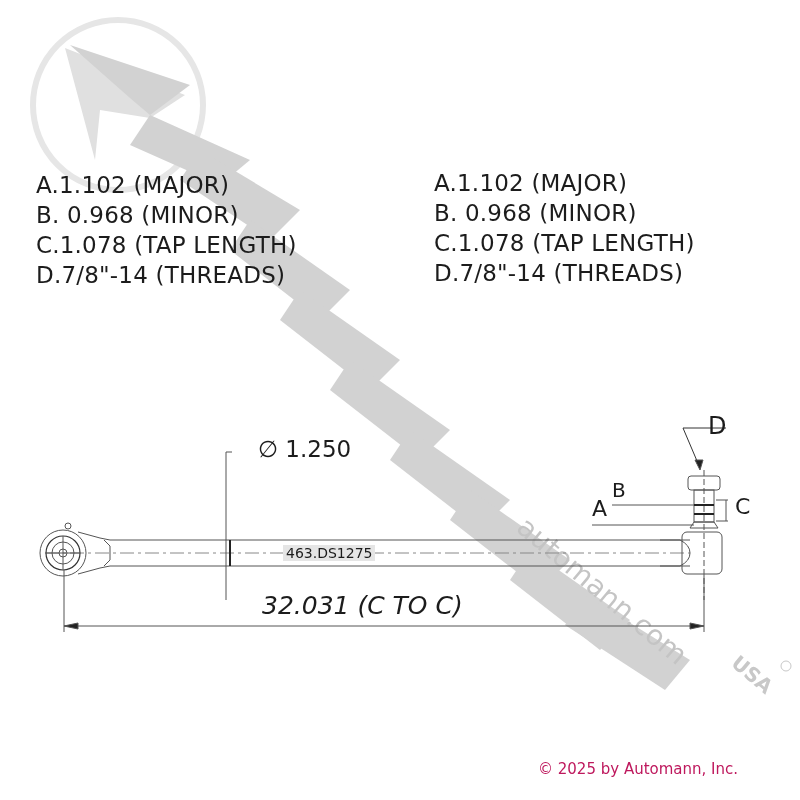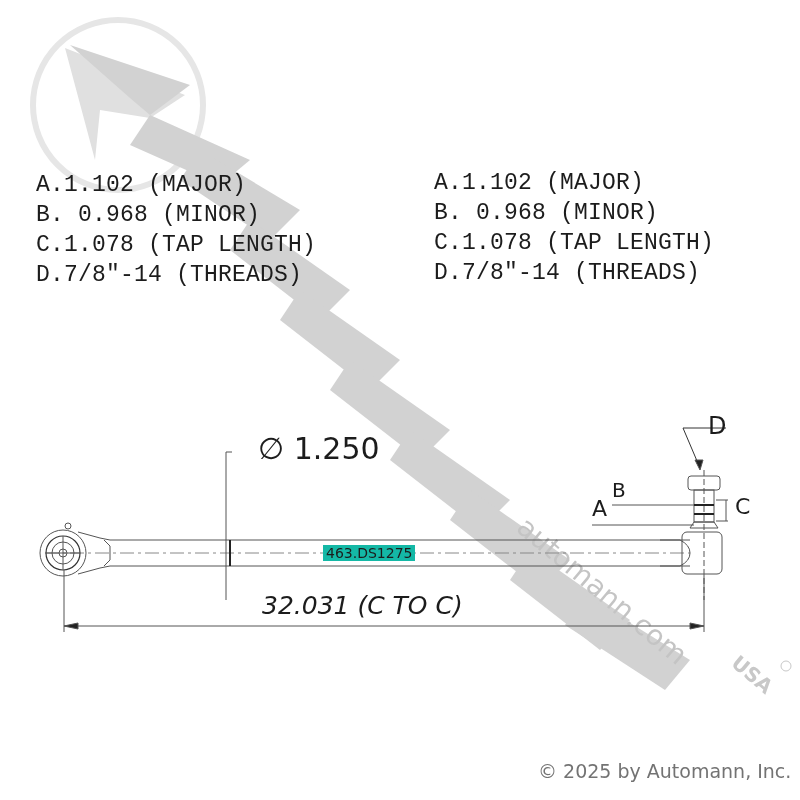--- a/index.html
+++ b/index.html
@@ -1,30 +1,30 @@
 <!DOCTYPE html>
 <html><head>
 <meta charset="utf-8">
 <style>
   html, body { margin: 0; padding: 0; background: #ffffff; }
   body { width: 800px; height: 800px; position: relative; overflow: hidden;
          font-family: "DejaVu Sans", sans-serif; color: #1a1a1a; }
   .watermark { position: absolute; left: 0; top: 0; width: 800px; height: 800px; pointer-events: none; }
-  .spec { position: absolute; font-size: 23px; line-height: 30px; letter-spacing: 0.2px; color: #1c1c1c; font-family: Liberation Mono, monospace; }
+  .spec { position: absolute; font-size: 23px; line-height: 30px; letter-spacing: 0.2px; color: #1c1c1c; }
   .spec div { white-space: nowrap; }
   .drawing { position: absolute; left: 0; top: 0; width: 800px; height: 800px; }
   .label { position: absolute; color: #1c1c1c; white-space: nowrap; }
-  .shaft-dia { left: 258px; top: 434px; font-size: 30px; line-height: 30px; }
-  .part-no { left: 283px; top: 545px; font-size: 14px; background: #14b8a6; padding: 0 3px; margin-left: 40px; }
+  .shaft-dia { left: 258px; top: 434px; font-size: 23px; line-height: 30px; }
+  .part-no { left: 283px; top: 545px; font-size: 14px; background: #e5e5e5; padding: 0 3px; }
   .ctoc { left: 262px; top: 591px; font-size: 25px; font-style: italic; }
   .lbl-d { left: 708px; top: 442px; font-size: 24px; }
   .lbl-b { left: 612px; top: 478px; font-size: 20px; }
   .lbl-a { left: 592px; top: 496px; font-size: 22px; }
   .lbl-c { left: 735px; top: 494px; font-size: 22px; }
-  .copyright { position: absolute; left: 538px; top: 760px; font-size: 19px; color: #737373; }
+  .copyright { position: absolute; left: 538px; top: 760px; font-size: 15px; color: #be185d; }
 </style>
 </head>
 <body>
 
 <svg class="watermark" viewBox="0 0 800 800">
   <circle cx="118" cy="105" r="85" fill="none" stroke="#e6e6e6" stroke-width="6"></circle>
   <g fill="#d2d2d2">
     <polygon points="65,48 185,95 150,118 100,110 95,160 65,48" fill="#e0e0e0"></polygon>
     <polygon points="70,45 190,85 150,115 130,98 70,45"></polygon>
     <polygon points="150,115 250,160 220,185 130,145"></polygon>

